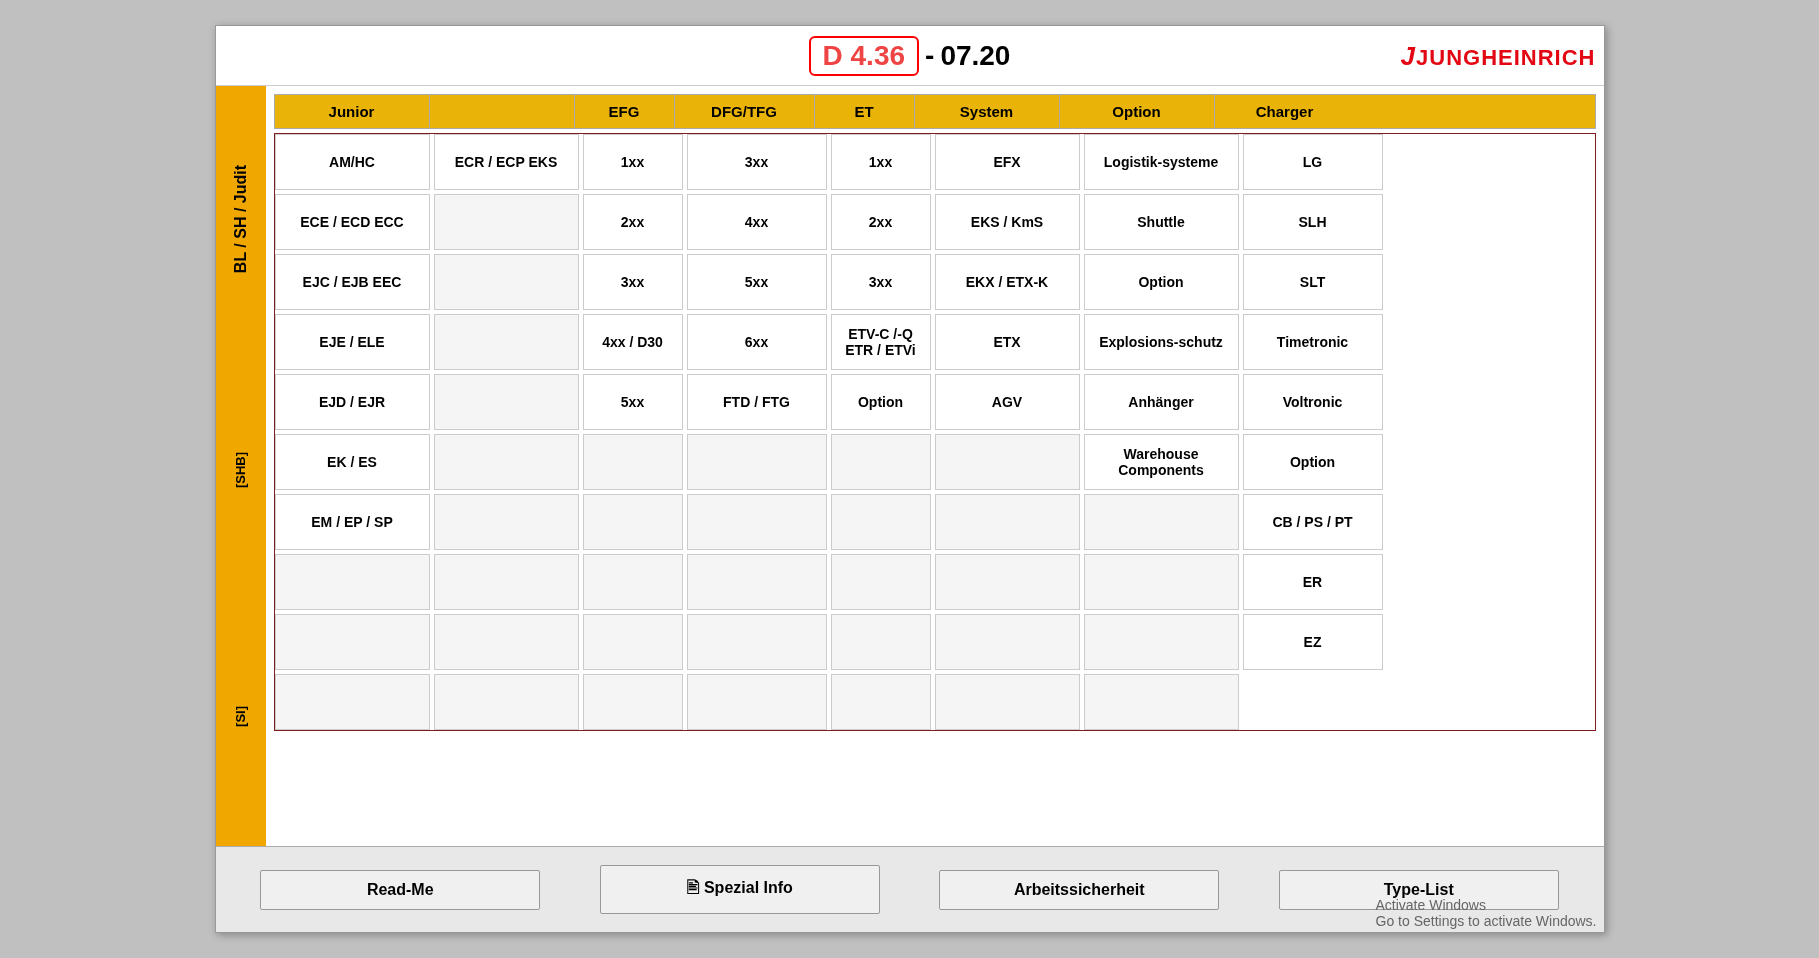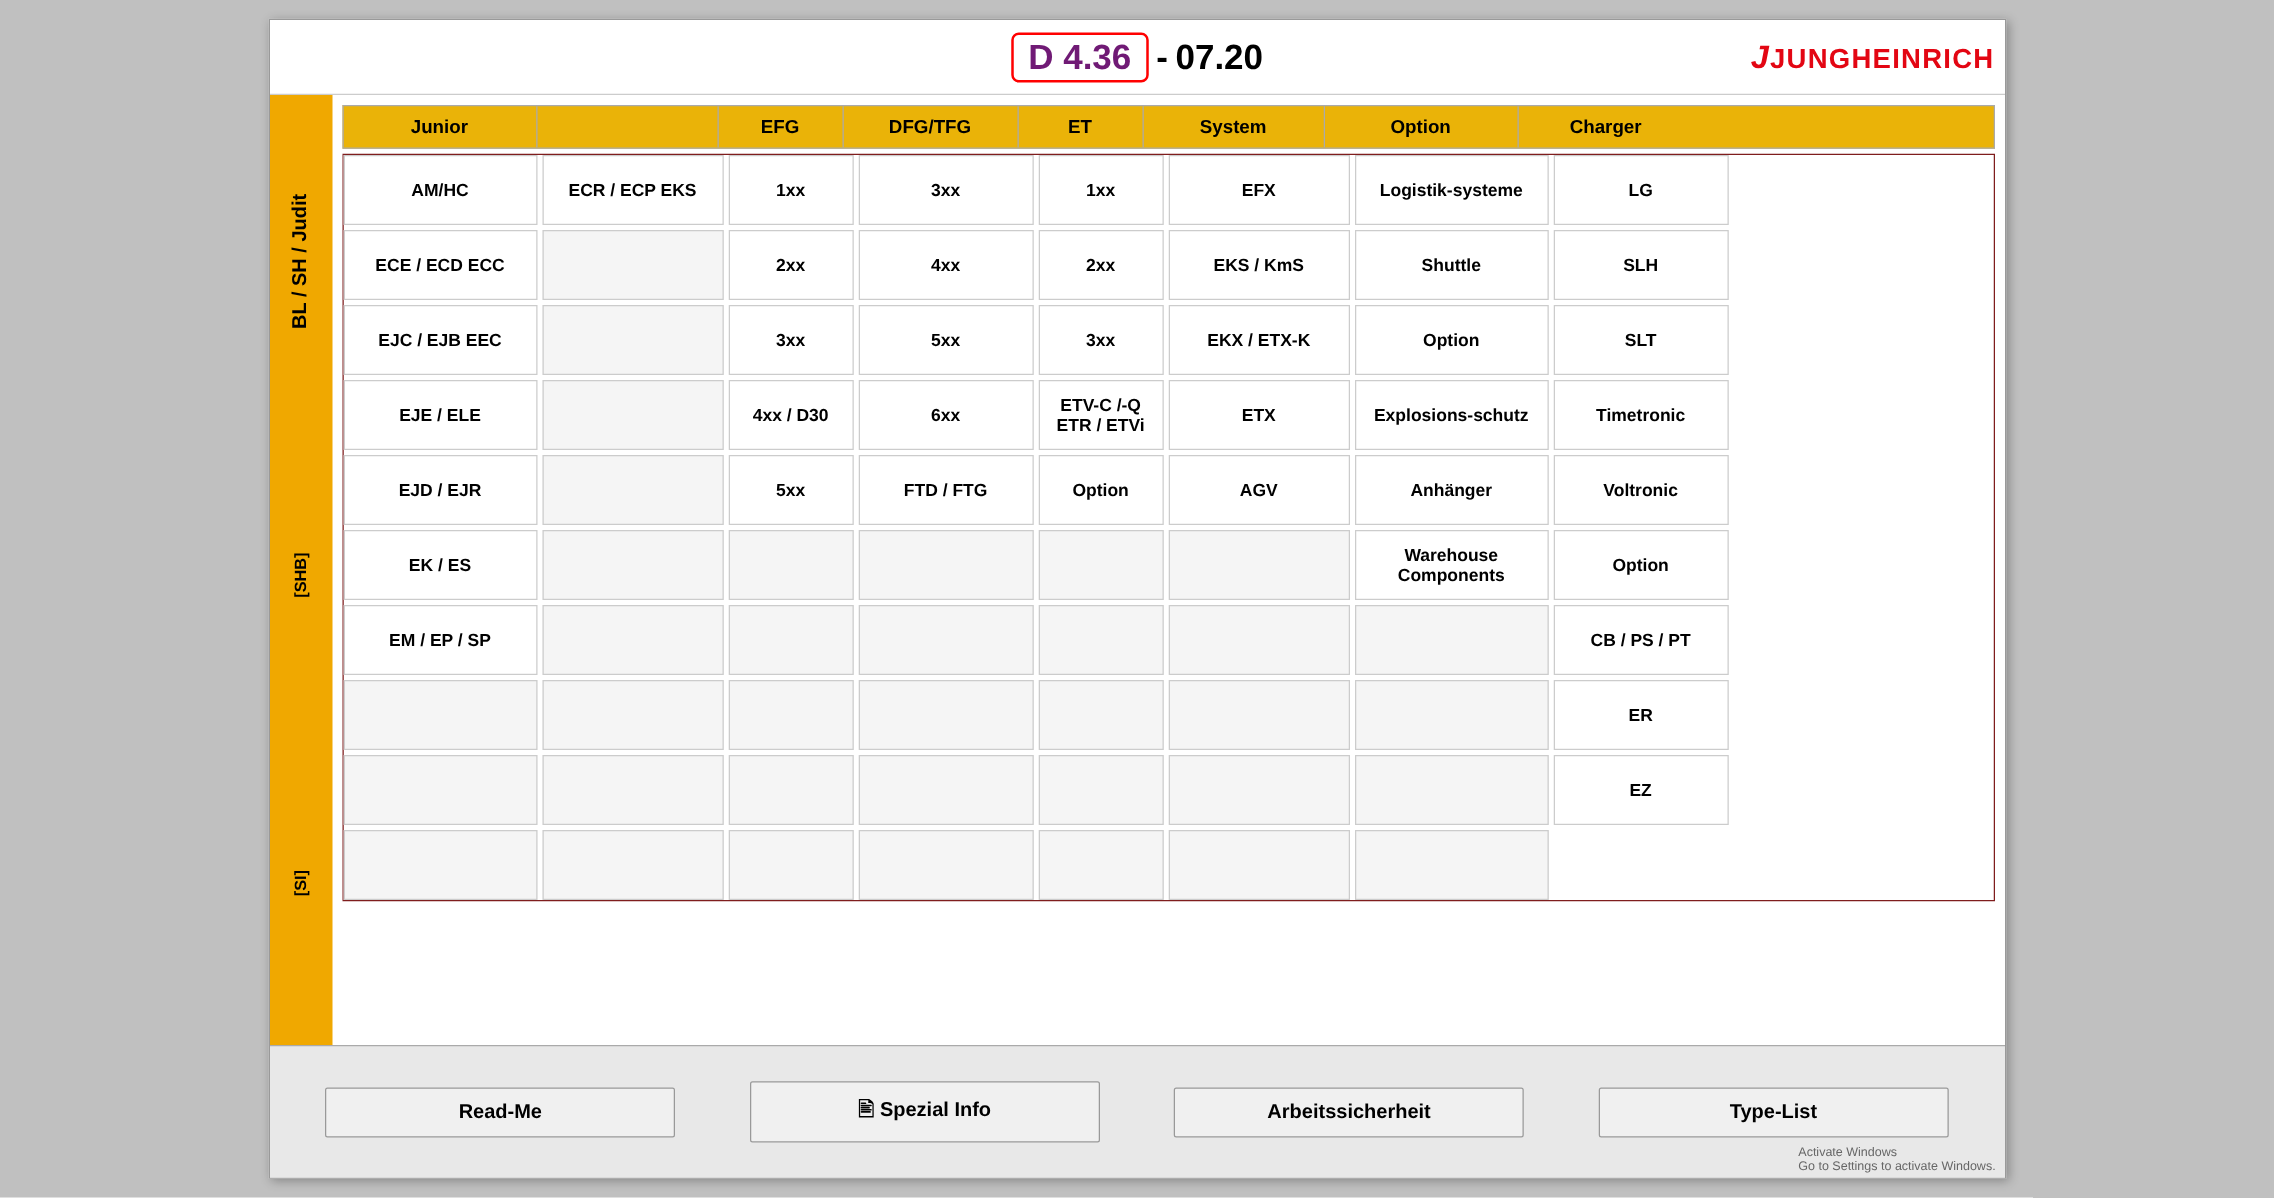--- a/index.html
+++ b/index.html
@@ -27,21 +27,21 @@
       position: relative;
       border-bottom: 1px solid #ccc;
       min-height: 60px;
     }
     .header-version {
       font-size: 28px;
       font-weight: bold;
       border: 2.5px solid red;
       border-radius: 6px;
       padding: 2px 12px;
-      color: #701a75;
+      color: #ef4444;
     }
     .header-dash {
       font-size: 28px;
       font-weight: bold;
       margin: 0 6px;
       color: #000;
     }
     .header-date {
       font-size: 28px;
       font-weight: bold;
@@ -139,42 +139,42 @@
     .cell.row-label {
       background: #fff;
       font-weight: bold;
       font-size: 14px;
       cursor: pointer;
     }
     .footer {
       display: flex;
       justify-content: space-around;
       align-items: center;
-      padding: 28px 20px;
+      padding: 18px 20px;
       background: #e8e8e8;
       border-top: 1px solid #aaa;
       gap: 10px;
     }
     .footer-btn {
       border: 1.5px solid #999;
       background: #f0f0f0;
       padding: 10px 24px;
       font-size: 16px;
       font-weight: bold;
       cursor: pointer;
       border-radius: 2px;
       flex: 1;
       text-align: center;
       max-width: 280px;
     }
     .windows-activate {
       position: absolute;
       bottom: 4px;
       right: 8px;
-      font-size: 10px;
+      font-size: 14px;
       color: #666;
       pointer-events: none;
     }
     .wrapper {
       position: relative;
       width: 1390px;
     }
     .shb-section {
       display: flex;
       flex-direction: column;

